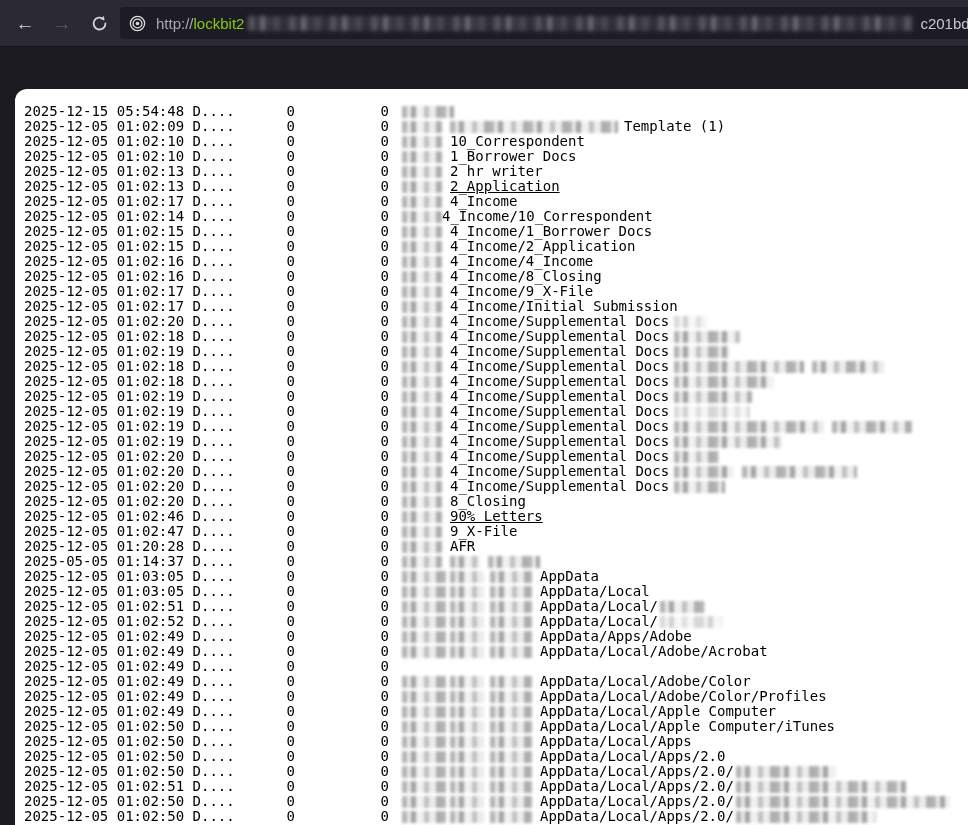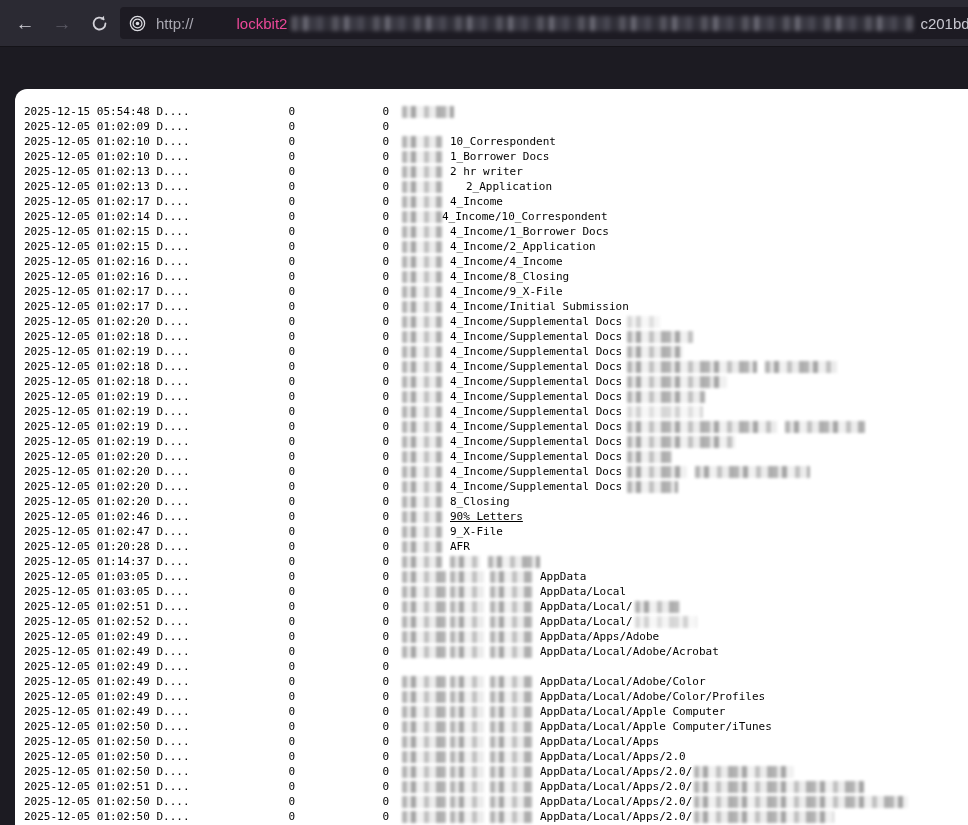--- a/index.html
+++ b/index.html
@@ -27,37 +27,37 @@
   .urlbar{
     position:absolute;left:120px;top:7px;right:-12px;height:32px;
     background:#1d1b23;border-radius:4px;
     display:flex;align-items:center;
     padding:0 10px 0 9px;overflow:hidden;
     font-family:"Liberation Sans",sans-serif;font-size:15px;
     color:#b3b2bc;cursor:text;
   }
   .onion{display:flex;align-items:center;margin-right:10px;flex:0 0 auto;}
   .url-scheme{color:#a9a8b2;white-space:pre;}
-  .url-domain{color:#ec4899;white-space:pre;margin-left:43px;}
+  .url-domain{color:#84cc16;white-space:pre;}
   .url-blur{
     flex:1 1 auto;height:15px;margin:1px 6px 0 4px;border-radius:2px;
     background:repeating-linear-gradient(90deg,
       #55545e 0 7px,#2f2e37 7px 12px,#6e6d78 12px 17px,
       #393842 17px 26px,#494853 26px 32px,#302f38 32px 41px);
     filter:blur(2px);
   }
   .url-suffix{color:#c9c8d1;white-space:pre;margin-right:-8px;}
   
   .page{position:relative;height:779px;background:#1c1b22;}
   .panel{
     position:absolute;left:15px;top:42px;right:0;bottom:0;
     background:#ffffff;border-top-left-radius:12px;overflow:hidden;
   }
   .rows{padding-top:15px;}
-  .row{position:relative;height:15px;white-space:nowrap;font-size:11px;line-height:15px;color:#000;}
+  .row{position:relative;height:15px;white-space:nowrap;font-size:14px;line-height:15px;color:#000;}
   .dtc{position:absolute;left:9px;top:0;}
   .c1{position:absolute;left:170px;width:110px;text-align:right;top:0;}
   .c2{position:absolute;left:285px;width:89px;text-align:right;top:0;}
   .nmc{position:absolute;left:387px;top:0;height:15px;display:flex;align-items:center;}
   .nm{line-height:15px;white-space:pre;}
   .blur{
     display:inline-block;height:12px;border-radius:1px;flex:0 0 auto;
     background:
       repeating-linear-gradient(90deg,
         #b3b3b3 0 5px,#e9e9e9 5px 9px,#a2a2a2 9px 14px,
@@ -109,20 +109,25 @@
     <span class="c2">0</span>
     <span class="nmc">
               <span class="blur" style="width: 52px;"></span>
             </span>
   </div>
 
   <div class="row">
     <span class="dtc">2025-12-05 01:02:09 D....</span>
     <span class="c1">0</span>
     <span class="c2">0</span>
+    <span class="nmc">
+              <span class="blur" style="width: 40px;"></span>
+              <span class="blur" style="width: 168px; margin-left: 8px;"></span>
+              <span class="nm" style="margin-left: 6px;">Template (1)</span>
+            </span>
   </div>
 
   <div class="row">
     <span class="dtc">2025-12-05 01:02:10 D....</span>
     <span class="c1">0</span>
     <span class="c2">0</span>
     <span class="nmc">
               <span class="blur" style="width: 40px;"></span>
               <span class="nm" style="margin-left: 8px;">10_Correspondent</span>
             </span>
@@ -147,21 +152,21 @@
               <span class="nm" style="margin-left: 8px;">2 hr writer</span>
             </span>
   </div>
 
   <div class="row">
     <span class="dtc">2025-12-05 01:02:13 D....</span>
     <span class="c1">0</span>
     <span class="c2">0</span>
     <span class="nmc">
               <span class="blur" style="width: 40px;"></span>
-              <span class="nm" style="margin-left: 24px;">2_Application</span>
+              <span class="nm" style="margin-left: 8px; text-decoration: underline;">2_Application</span>
             </span>
   </div>
 
   <div class="row">
     <span class="dtc">2025-12-05 01:02:17 D....</span>
     <span class="c1">0</span>
     <span class="c2">0</span>
     <span class="nmc">
               <span class="blur" style="width: 40px;"></span>
               <span class="nm" style="margin-left: 8px;">4_Income</span>
@@ -407,21 +412,21 @@
     <span class="dtc">2025-12-05 01:20:28 D....</span>
     <span class="c1">0</span>
     <span class="c2">0</span>
     <span class="nmc">
               <span class="blur" style="width: 40px;"></span>
               <span class="nm" style="margin-left: 8px;">AFR</span>
             </span>
   </div>
 
   <div class="row">
-    <span class="dtc">2025-12-05 01:14:37 D....</span>
+    <span class="dtc">2025-05-05 01:14:37 D....</span>
     <span class="c1">0</span>
     <span class="c2">0</span>
     <span class="nmc">
               <span class="blur" style="width: 40px;"></span>
               <span class="blur" style="width: 30px; margin-left: 8px;"></span>
               <span class="blur" style="width: 52px; margin-left: 8px;"></span>
             </span>
   </div>
 
   <div class="row">

